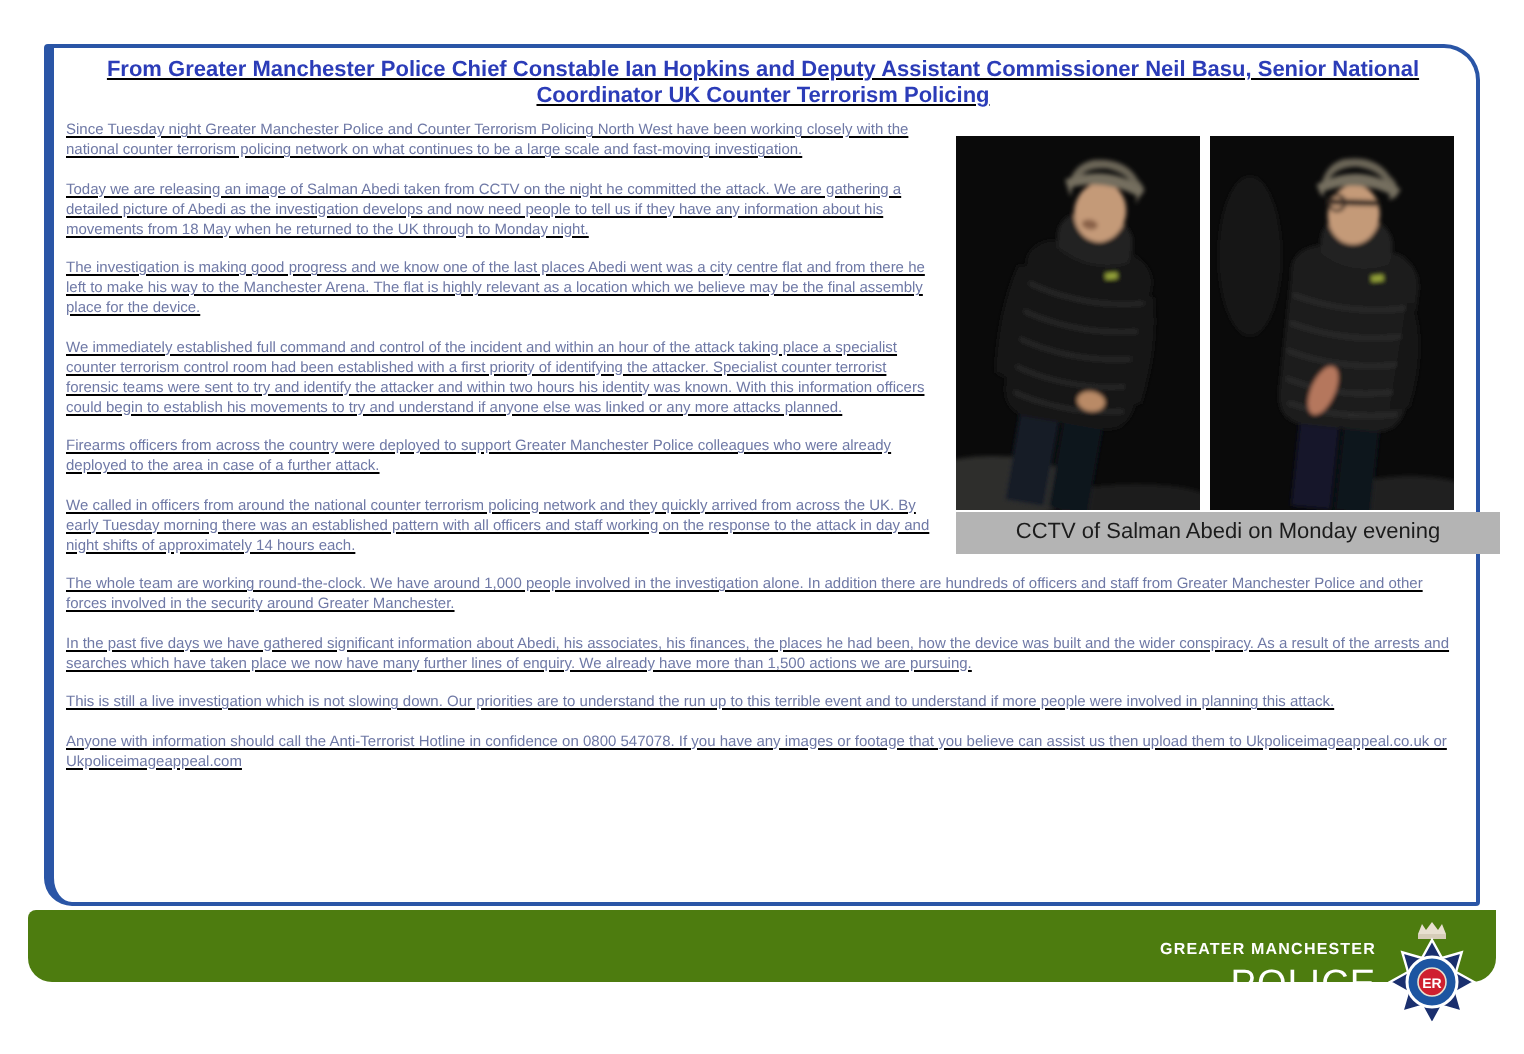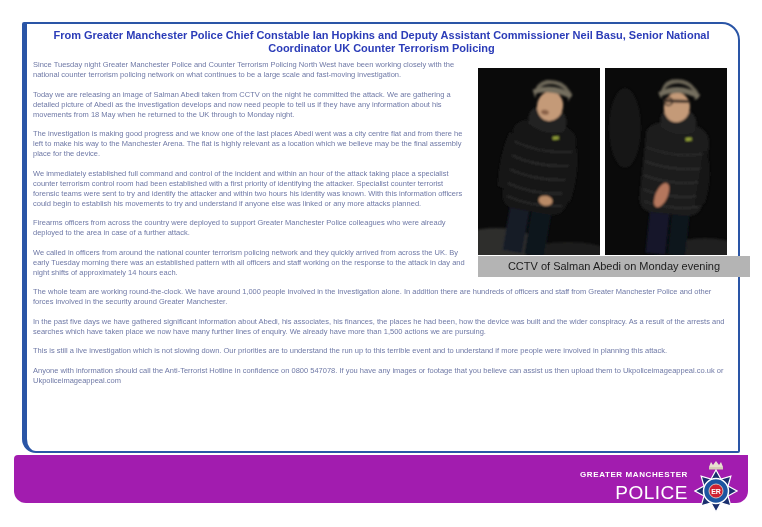--- a/index.html
+++ b/index.html
@@ -3,40 +3,40 @@
 <meta charset="utf-8">
 <style>
   html,body{margin:0;padding:0;}
   body{
     width:762px;height:527px;position:relative;overflow:hidden;
     background:#ffffff;font-family:"Liberation Sans",sans-serif;
   }
   .content-box{
     position:absolute;left:22px;top:22px;width:718px;height:431px;
     box-sizing:border-box;border:2px solid #2a55a6;border-left-width:5px;
-    border-radius:2px 18px 2px 14px;padding:3px 8px 13px 6px;background:#ffffff;
+    border-radius:2px 18px 2px 14px;padding:3px 8px 13px 6px;background:#ffffff;text-decoration:underline;
   }
   .title{
     margin:2px 6px 5px;font-size:11px;line-height:13px;font-weight:bold;
     color:#2b3cb8;text-align:center;
   }
   .photo-block{float:right;width:250px;margin:8px 2px 6px 10px;}
   .photos{display:flex;gap:5px;}
   .photo{width:122px;height:187px;background:#0a0a0a;overflow:hidden;}
   .caption{
     margin-top:1px;width:272px;height:21px;line-height:21px;
     background:#b4b4b4;color:#1c1c1c;font-size:11px;text-align:center;
     white-space:nowrap;overflow:hidden;
   }
   .bodytext p{
     font-size:7.5px;line-height:10px;color:#6f79a6;margin:0 0 9.5px;
   }
   .footer-bar{
-    position:absolute;left:14px;top:455px;width:734px;height:48px;
-    background:#a21caf;border-radius:4px 0 12px 12px;
+    position:absolute;left:14px;top:455px;width:734px;height:36px;
+    background:#4d7c0f;border-radius:4px 0 12px 12px;
   }
   .brand{position:absolute;right:10px;top:4px;display:flex;align-items:center;gap:6px;}
   .brand-text{text-align:right;color:#ffffff;}
   .brand-top{font-size:8px;font-weight:bold;letter-spacing:0.6px;line-height:10px;}
   .brand-main{font-size:19px;font-weight:normal;letter-spacing:0.5px;line-height:25px;}
 </style>
 </head>
 <body>
 
 <div class="content-box">

